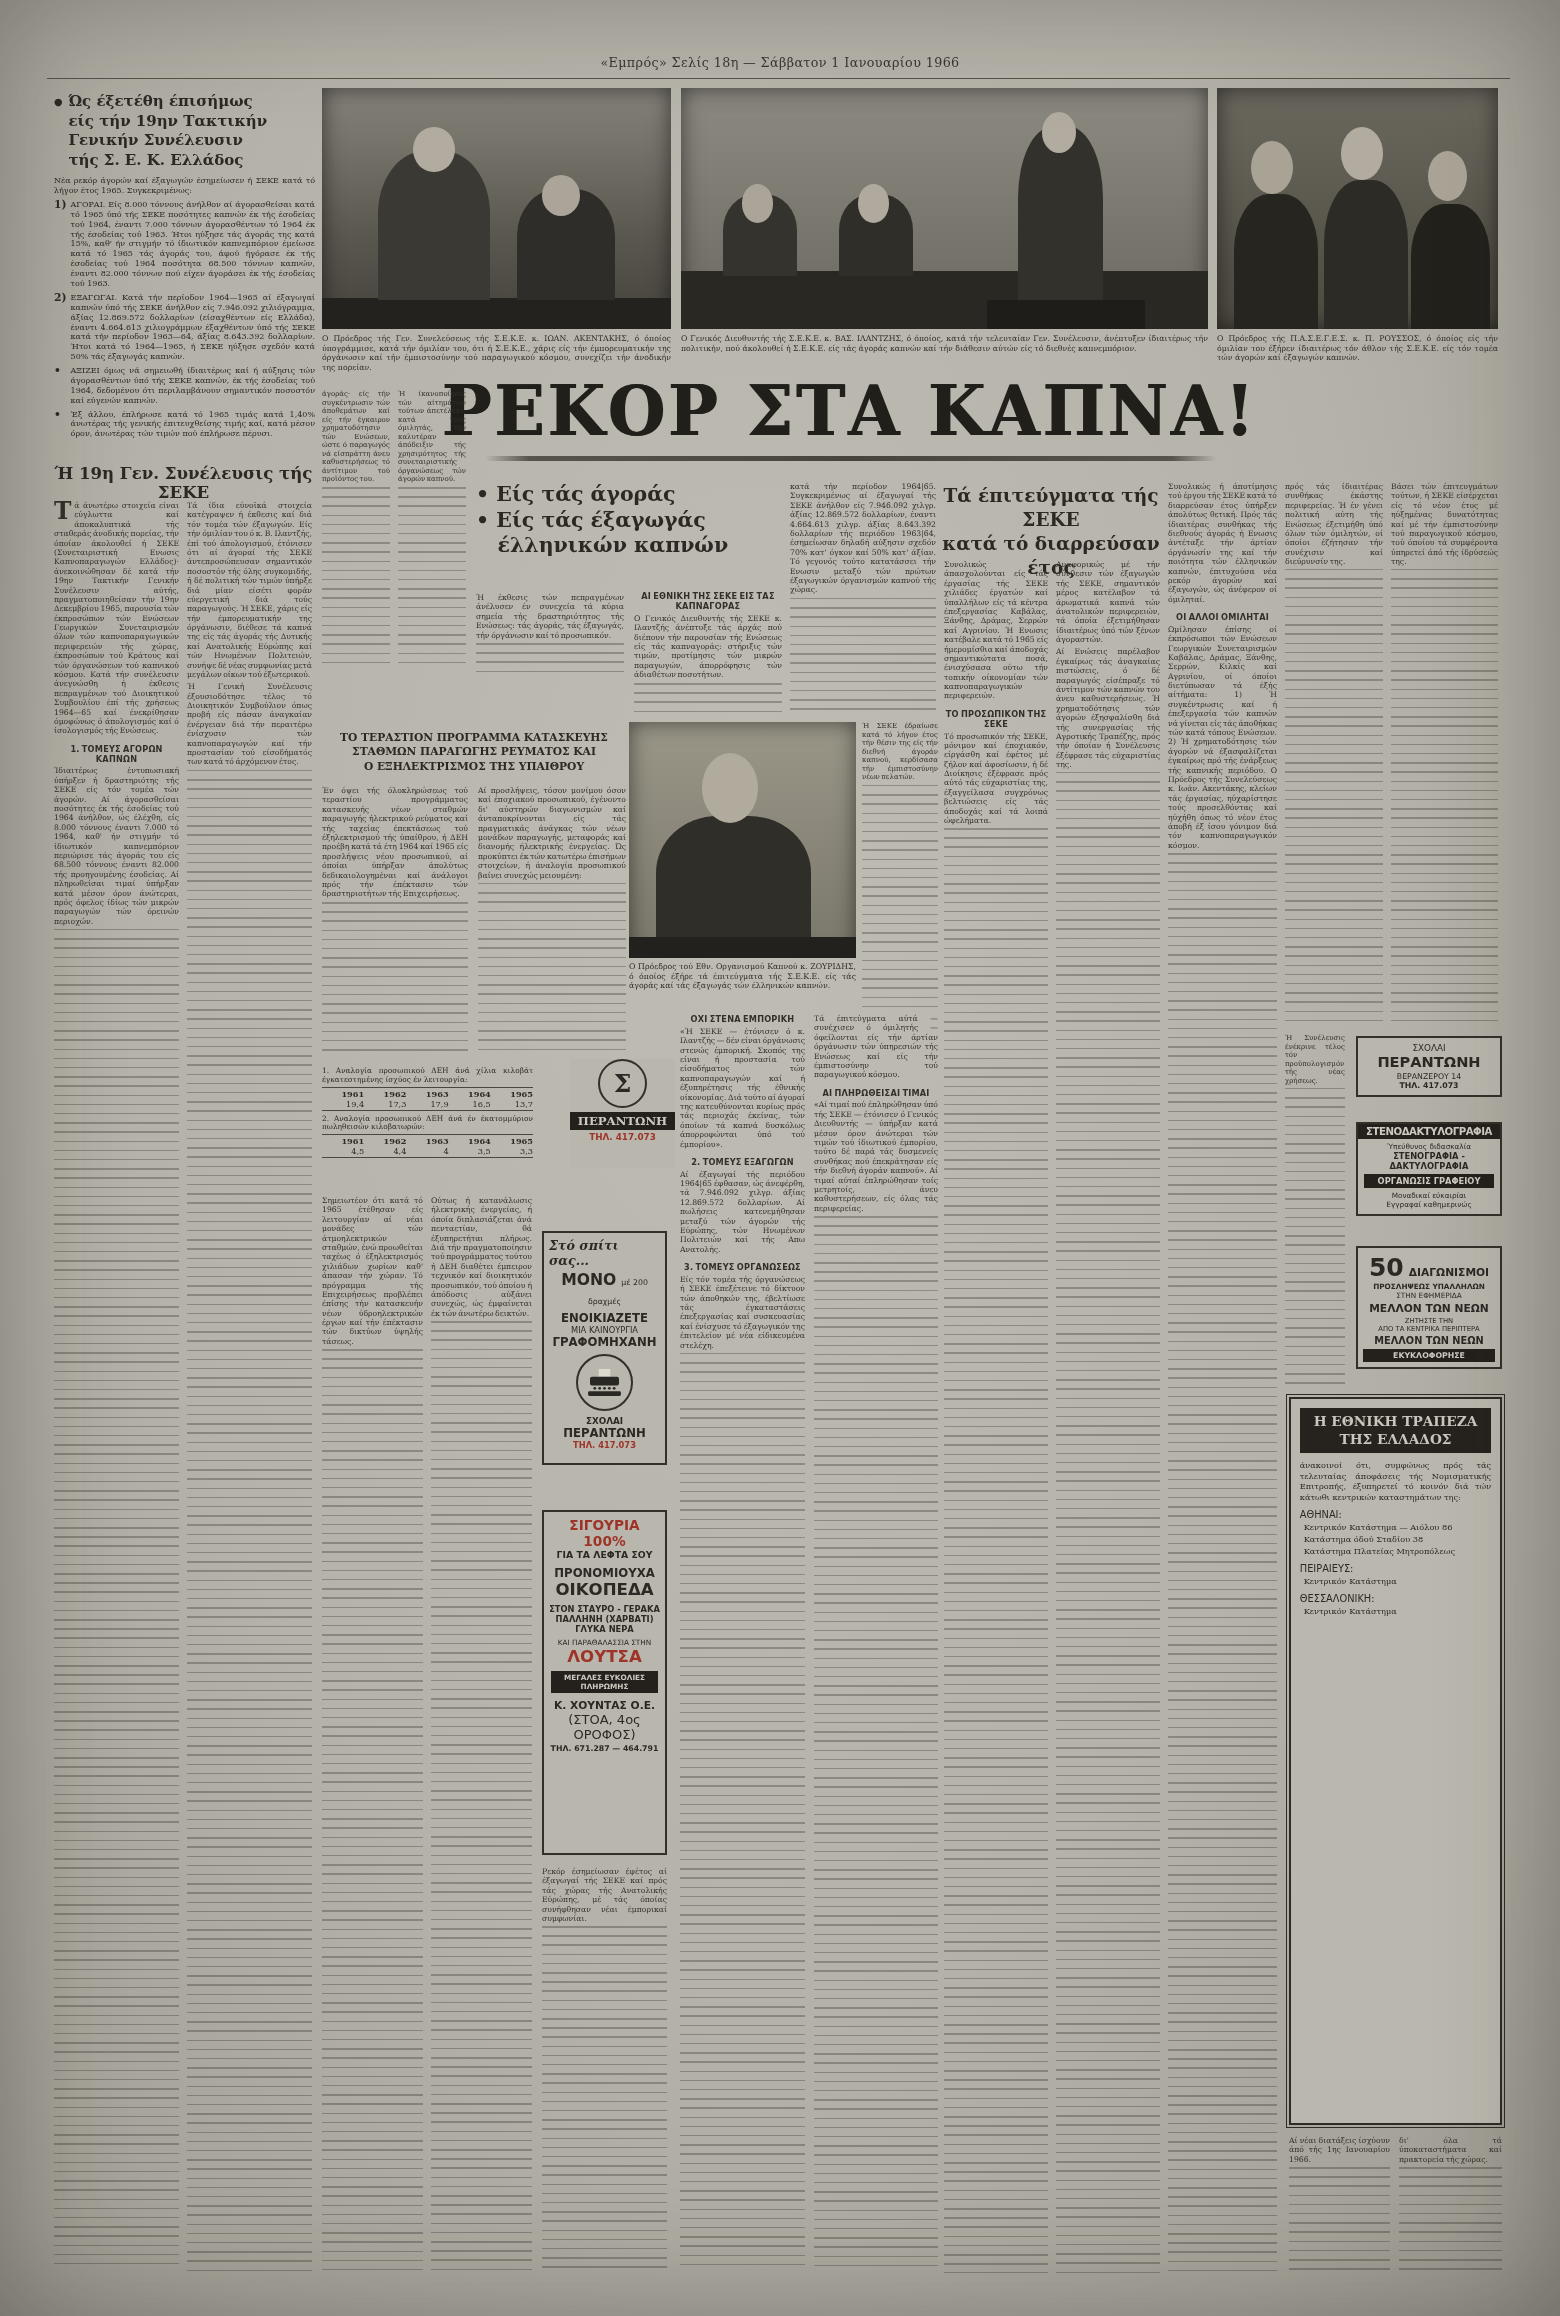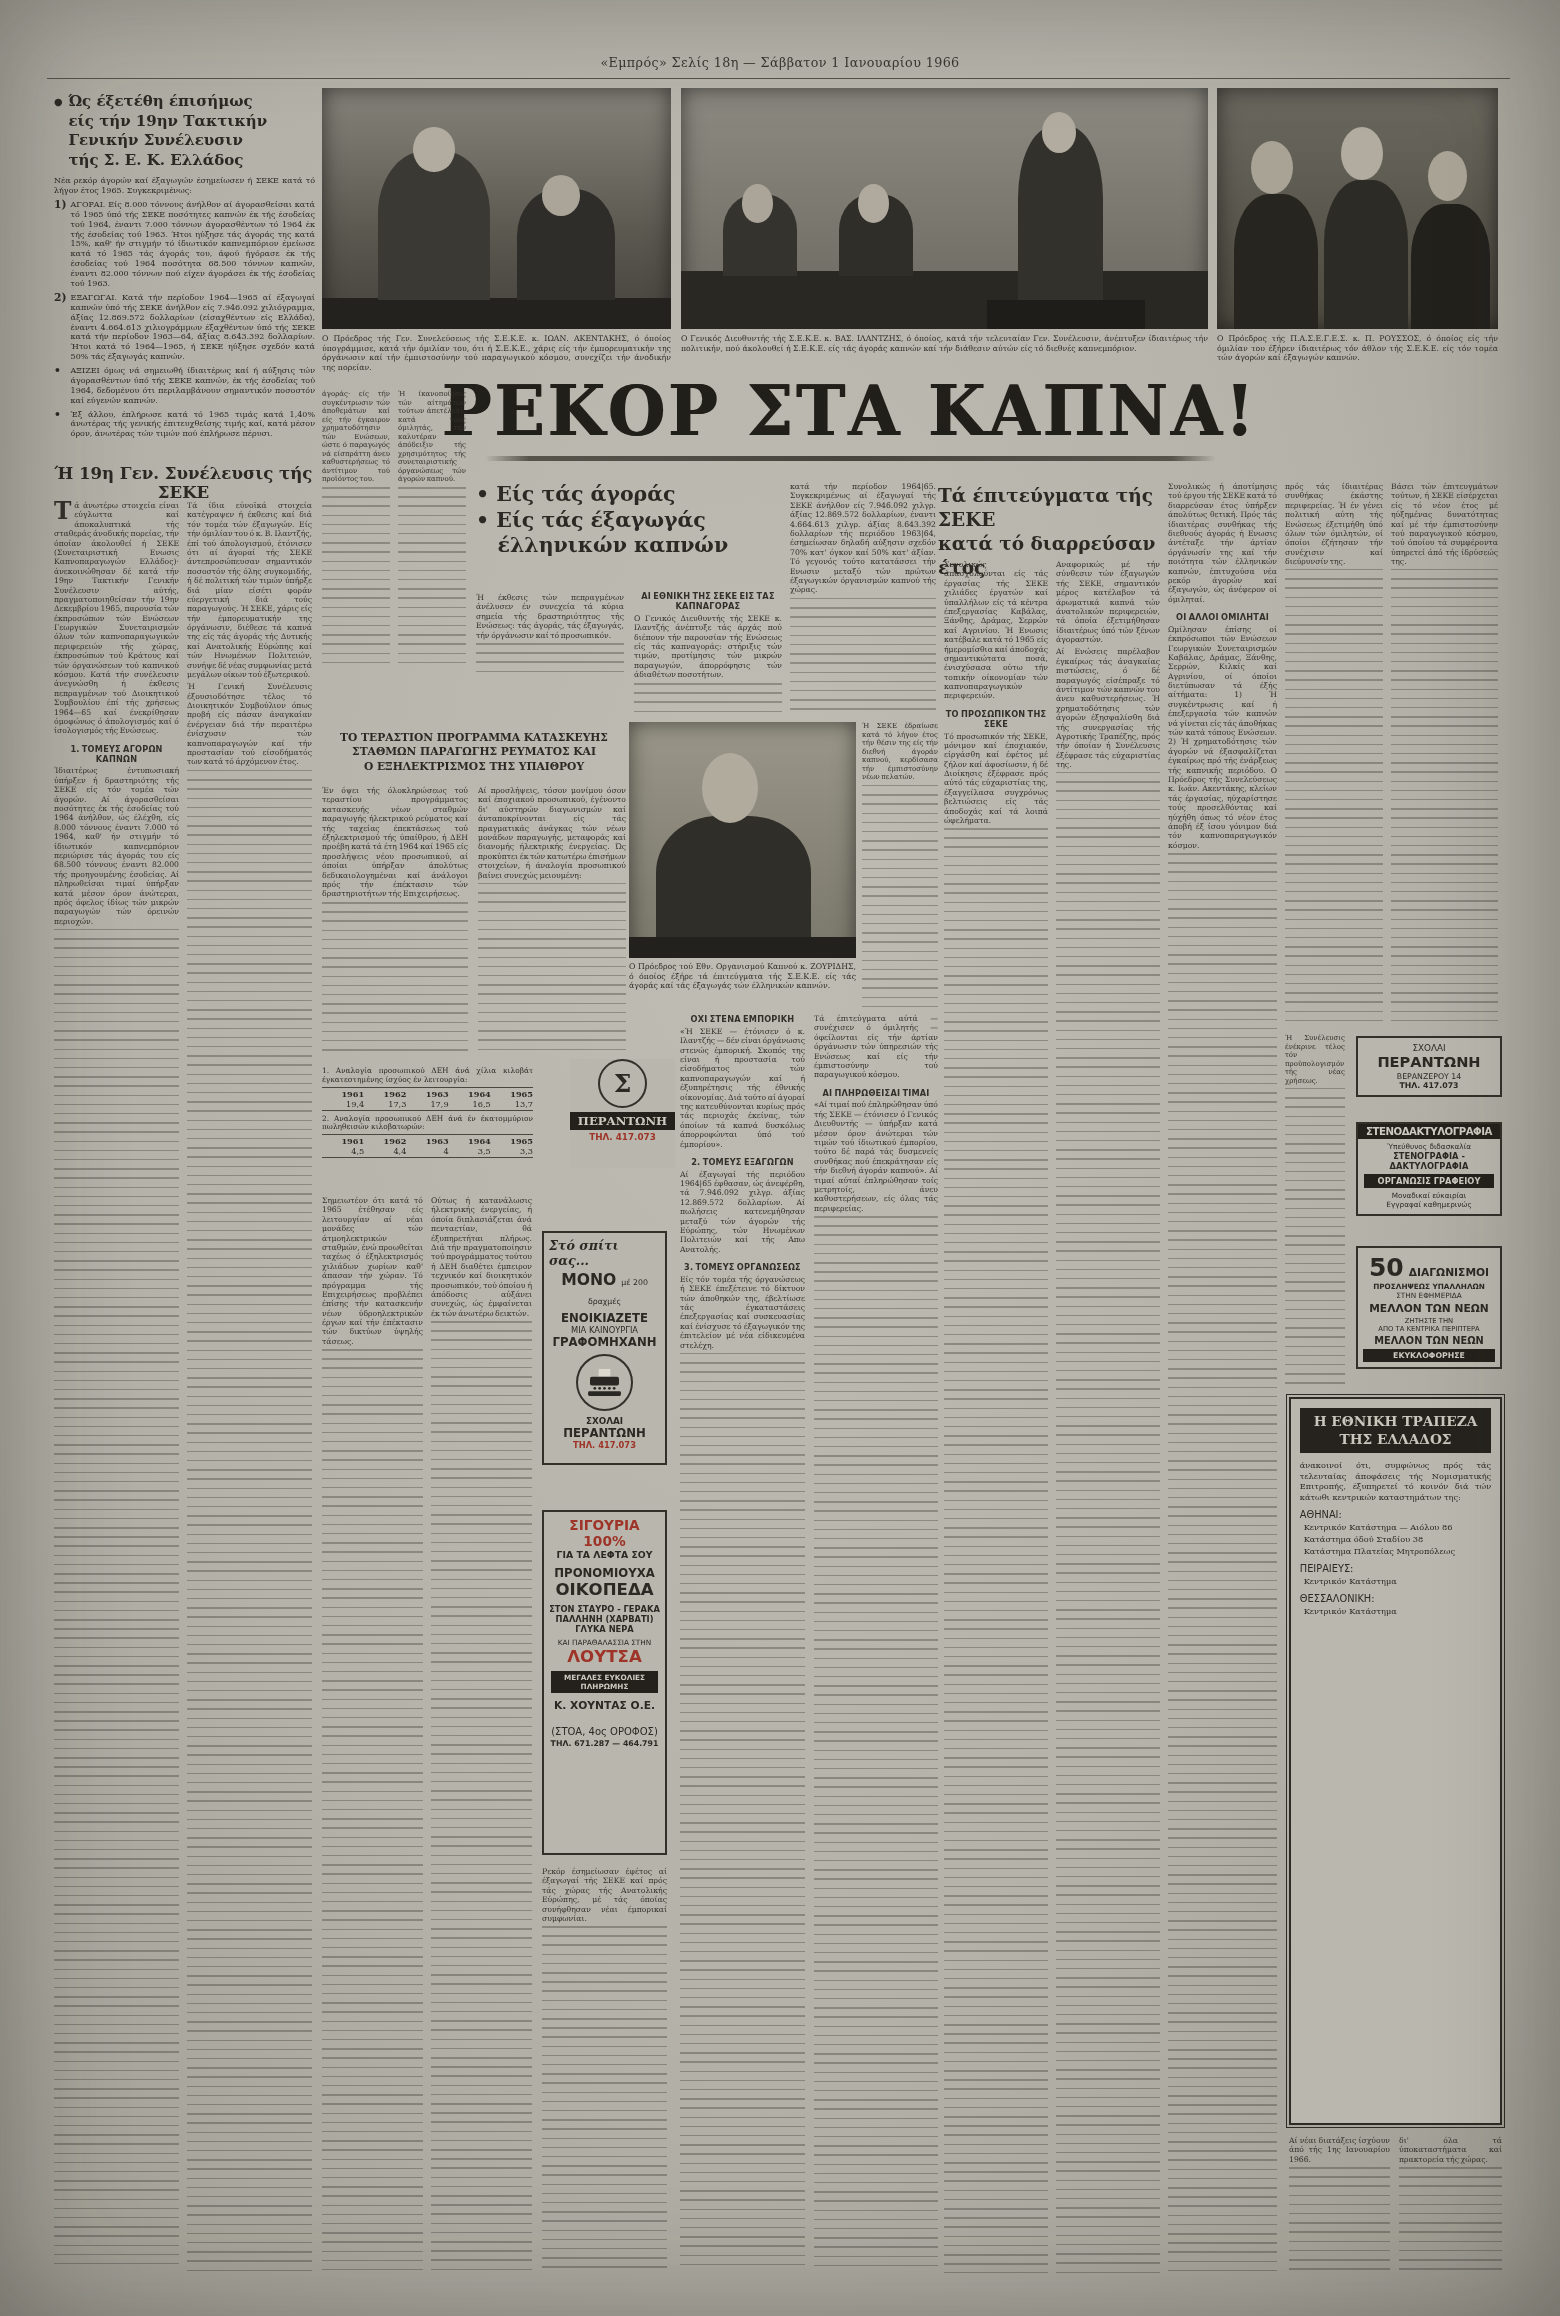--- a/index.html
+++ b/index.html
@@ -33,21 +33,21 @@
     display:flex;flex-direction:column;word-spacing:-0.8px}
   .textcol p{margin:0 0 2.9px}
   .fill{flex:1;min-height:9.8px;opacity:.72;
     background:repeating-linear-gradient(180deg,rgba(47,44,38,.45) 0 1.5px,transparent 1.5px 9.2px)}
   .subhead{font-family:"DejaVu Sans","Liberation Sans",sans-serif;font-weight:bold;font-size:8.2px;
     text-align:center;margin:4.9px 0 2.9px;letter-spacing:0.2px}
   .dc::first-letter{font-size:23.4px;font-weight:bold;float:left;line-height:.8;padding:1px 2.9px 0 0}
   
   .bul{font-weight:bold;font-size:20.5px;line-height:1.25}
   .bul .ind{display:block;padding-left:21.5px}
-  .ach{font-weight:bold;font-size:18.5px;line-height:1.3;text-align:left}
+  .ach{font-weight:bold;font-size:18.5px;line-height:1.3;text-align:center}
   
   .dehtitle{font-family:"DejaVu Sans","Liberation Sans",sans-serif;font-weight:bold;font-size:12.2px;
     text-align:center;line-height:1.35;border-top:2px solid #36332d;border-bottom:1px solid #36332d;padding:2.9px 0}
   .dehsub{font-weight:bold;font-size:10.7px;text-align:center;line-height:1.35}
   .tlbl{font-size:7.4px;text-align:justify;line-height:1.2;margin:3.9px 0 2px}
   .tbl{border-top:1px solid #4a473f;border-bottom:1px solid #4a473f;padding:1px 0}
   .trow{display:flex;font-size:8.2px}
   .trow span{flex:1;text-align:right}
   .trow.hdr{font-weight:bold}
   
@@ -392,21 +392,21 @@
     <div style="font:bold 9.3px 'DejaVu Sans',sans-serif">ΓΙΑ ΤΑ ΛΕΦΤΑ ΣΟΥ</div>
     <div style="font:bold 11.7px 'DejaVu Sans',sans-serif;margin-top:5.9px">ΠΡΟΝΟΜΙΟΥΧΑ</div>
     <div style="font:bold 16.6px 'DejaVu Sans',sans-serif">ΟΙΚΟΠΕΔΑ</div>
     <div style="font:bold 8.3px 'DejaVu Sans',sans-serif;margin-top:4.9px">ΣΤΟΝ ΣΤΑΥΡΟ - ΓΕΡΑΚΑ</div>
     <div style="font:bold 8.3px 'DejaVu Sans',sans-serif">ΠΑΛΛΗΝΗ (ΧΑΡΒΑΤΙ)</div>
     <div style="font:bold 8.3px 'DejaVu Sans',sans-serif">ΓΛΥΚΑ ΝΕΡΑ</div>
     <div style="font-size:7.3px;margin-top:3.9px">ΚΑΙ ΠΑΡΑΘΑΛΑΣΣΙΑ ΣΤΗΝ</div>
     <div class="red" style="font:bold 16.6px 'DejaVu Sans',sans-serif">ΛΟΥΤΣΑ</div>
     <div class="banner" style="font-size:7.3px;margin:5.9px 2px">ΜΕΓΑΛΕΣ ΕΥΚΟΛΙΕΣ ΠΛΗΡΩΜΗΣ</div>
     <div style="font:bold 10.7px 'DejaVu Sans',sans-serif">Κ. ΧΟΥΝΤΑΣ Ο.Ε.</div>
-    <div style="font-size:10px;margin-top:14px">(ΣΤΟΑ, 4ος ΟΡΟΦΟΣ)</div>
+    <div style="font-size:13px;margin-top:0">(ΣΤΟΑ, 4ος ΟΡΟΦΟΣ)</div>
     <div style="font:bold 7.8px 'DejaVu Sans',sans-serif;margin-top:2px">ΤΗΛ. 671.287 — 464.791</div>
   </div>
 
   <div class="abs textcol" style="left:542px;top:1867px;width:125px;height:406px">
     <p>Ρεκόρ έσημείωσαν έφέτος αί έξαγωγαί τής ΣΕΚΕ καί πρός τάς χώρας τής Ανατολικής Εύρώπης, μέ τάς όποίας συνήφθησαν νέαι έμπορικαί συμφωνίαι.</p>
     <div class="fill"></div>
   </div>
 
 </div>
 

